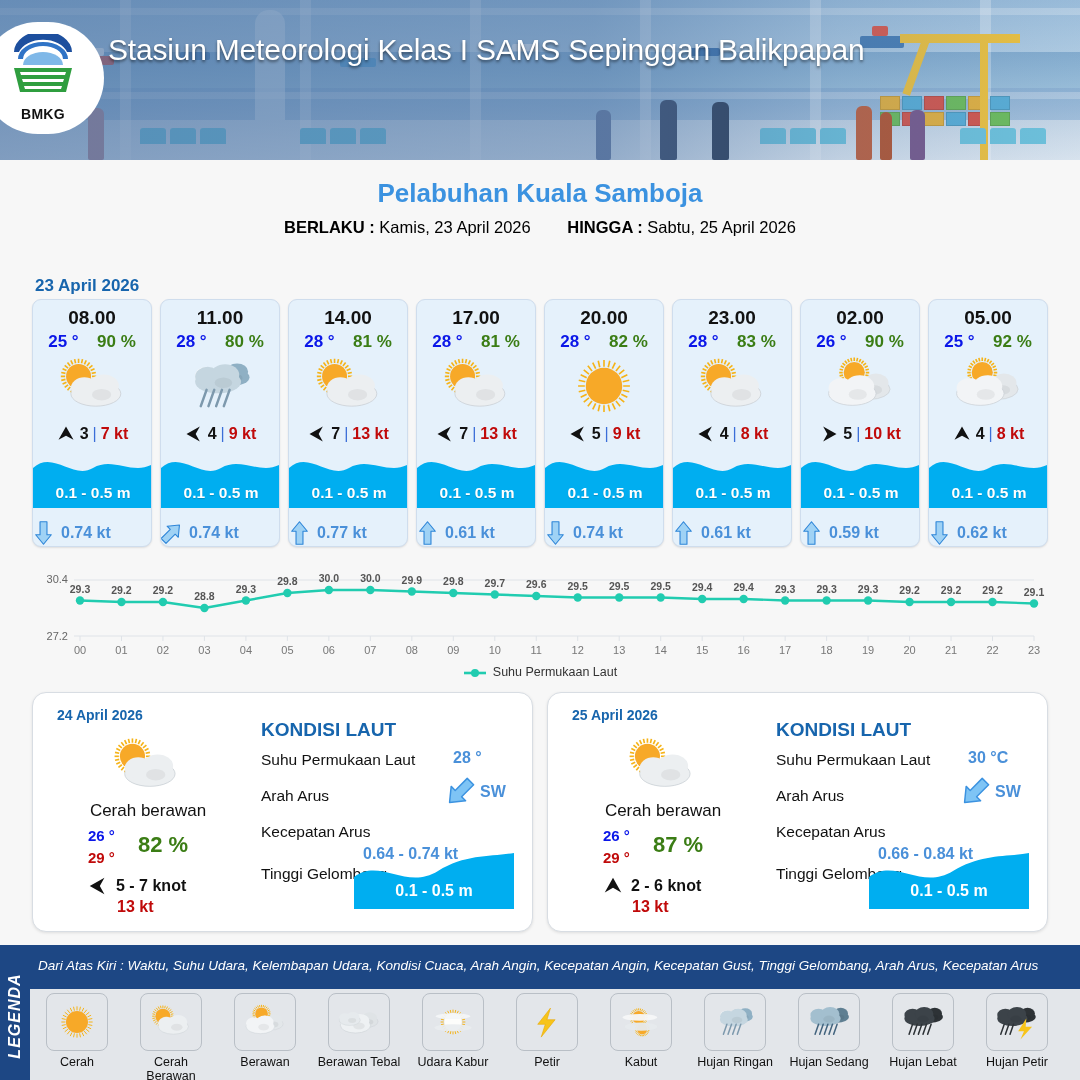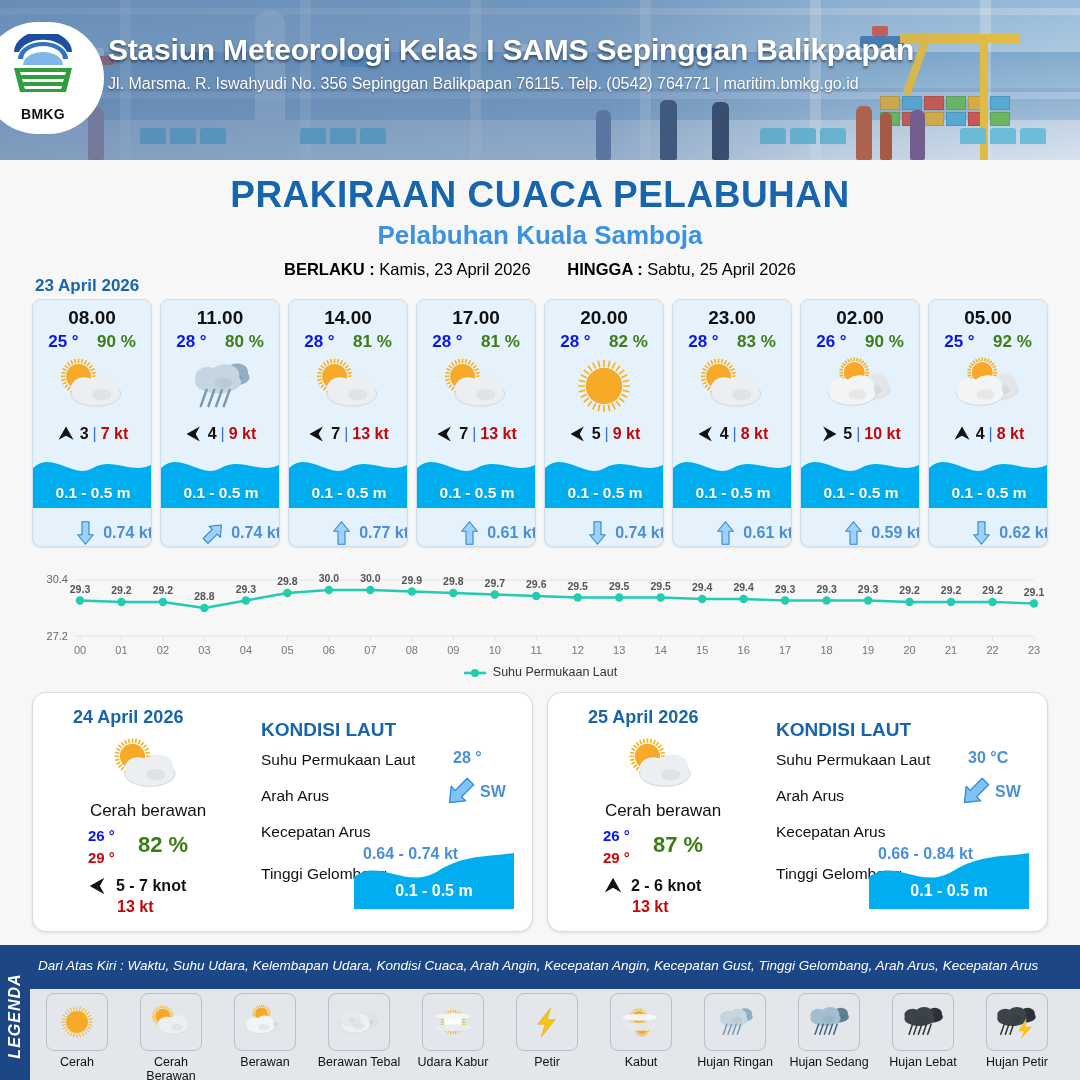--- a/index.html
+++ b/index.html
@@ -39,21 +39,21 @@
     display:flex; align-items:center; justify-content:center;
   }
   .logo-inner { width:78px; height:92px; position:relative; }
   .logo-mark { position:absolute; left:6px; top:2px; width:66px; height:62px; }
   .logo-text { position:absolute; left:0; bottom:2px; width:78px; text-align:center;
     font-size:14px; font-weight:bold; color:#111; letter-spacing:.3px; }
 
   .hdr-text { position:absolute; left:108px; top:28px; z-index:5; width:950px; }
   .hdr-line1 { font-size:18.5px; font-weight:bold; color:#fff; letter-spacing:.6px;
     text-shadow:0 1px 2px rgba(0,0,0,.45); }
-  .hdr-line2 { font-size:30px; font-weight:bold; color:#fff; margin-top:5px;
+  .hdr-line2 { font-size:30px; font-weight:normal; color:#fff; margin-top:5px;
     text-shadow:0 2px 3px rgba(0,0,0,.5); letter-spacing:-.2px; }
   .hdr-line3 { font-size:16px; color:#fff; margin-top:8px; text-shadow:0 1px 2px rgba(0,0,0,.45); }
 
   
   .title-zone { text-align:center; padding-top:14px; }
   .t1 { font-size:37px; font-weight:bold; color:#1765ad; letter-spacing:.5px;
         text-shadow:1px 1px 0 #fff; }
   .t2 { font-size:26px; font-weight:bold; color:#3b92e0; margin-top:4px; }
   .t3 { margin-top:9px; font-size:16.5px; color:#000; }
   .t3 .grp { display:inline-block; margin:0 16px; }
@@ -79,37 +79,37 @@
     margin-top:6px; font-size:16px; font-weight:bold; }
   .c-wdir { width:20px; height:20px; display:inline-block; }
   .c-wspd { color:#111; }
   .c-bar { color:#3b6ed8; font-weight:normal; }
   .c-gust { color:#c00a0a; }
   .wave-zone { position:absolute; left:0; bottom:38px; width:120px; height:62px; }
   .wave-svg { position:absolute; left:0; bottom:0; width:120px; height:62px; }
   .wave-txt { position:absolute; left:0; bottom:6px; width:120px; text-align:center;
     font-size:15.5px; font-weight:bold; color:#fff; text-shadow:0 1px 1px rgba(0,0,0,.18); }
   .cur-zone { position:absolute; left:0; bottom:0; width:120px; height:26px;
-    display:flex; align-items:center; justify-content:flex-end; gap:7px; }
+    display:flex; align-items:center; justify-content:flex-start; gap:7px; }
   .cur-arrow { width:21px; height:26px; }
   .cur-txt { font-size:16px; font-weight:bold; color:#4a90d9; }
 
   
   .chart-box { position:absolute; left:28px; top:558px; width:1024px; height:130px; }
   .chart-svg { width:1024px; height:105px; display:block; }
   .chart-legend { text-align:center; font-size:12.5px; color:#333; margin-top:2px;
     display:flex; align-items:center; justify-content:center; gap:6px; }
   .lgnd-mark { width:24px; height:10px; position:relative; display:inline-block; }
 
   
   .daypanels { position:absolute; left:32px; top:692px; width:1016px;
     display:flex; gap:14px; }
   .daypanel { width:501px; height:240px; background:#fff; border:1px solid #d8dde3;
     border-radius:14px; position:relative; box-shadow:0 1px 3px rgba(0,0,0,.10); }
-  .dp-date { position:absolute; left:40px; top:14px; font-size:18px; font-weight:bold; color:#1765ad; }
+  .dp-date { position:absolute; left:24px; top:14px; font-size:14px; font-weight:bold; color:#1765ad; }
   .dp-ico { position:absolute; left:58px; top:42px; width:110px; height:62px; }
   .dp-cond { position:absolute; left:20px; top:108px; width:190px; text-align:center;
     font-size:17px; color:#111; }
   .dp-tcol { position:absolute; left:55px; top:132px; font-size:15px; font-weight:bold; line-height:1.45; }
   .dp-tmin { color:#0a16e8; }
   .dp-tmax { color:#c00a0a; }
   .dp-hum { position:absolute; left:105px; top:139px; font-size:22px; font-weight:bold; color:#3b7d15; }
   .dp-wind { position:absolute; left:54px; top:182px; display:flex; align-items:center; gap:7px;
     font-size:16px; font-weight:bold; color:#111; }
   .dp-gust { position:absolute; left:84px; top:205px; font-size:16px; font-weight:bold; color:#c00a0a; }
@@ -215,26 +215,24 @@
         <path d="M10 38 L56 38 L55 41 L11 41 Z" fill="#fff"></path>
         <path d="M12 45 L54 45 L53 48 L13 48 Z" fill="#fff"></path>
         <path d="M14 52 L52 52 L51 55 L15 55 Z" fill="#fff"></path>
       </svg>
       <div class="logo-text">BMKG</div>
     </div>
   </div>
 
   <div class="hdr-text">
     <div class="hdr-line2">Stasiun Meteorologi Kelas I SAMS Sepinggan Balikpapan</div>
-    <div class="hdr-line3">Jl. Marsma. R. Iswahyudi No. 356 Sepinggan Balikpapan 76115. Telp. (0542) 764771 | maritim.bmkg.go.id</div>
   </div>
 </div>
 
 <div class="title-zone">
-  <div class="t1">PRAKIRAAN CUACA PELABUHAN</div>
   <div class="t2">Pelabuhan Kuala Samboja</div>
   <div class="t3">
     <span class="grp">
       <b>BERLAKU :</b>
       <span>Kamis, 23 April 2026</span>
     </span>
     <span class="grp">
       <b>HINGGA :</b>
       <span>Sabtu, 25 April 2026</span>
     </span>

